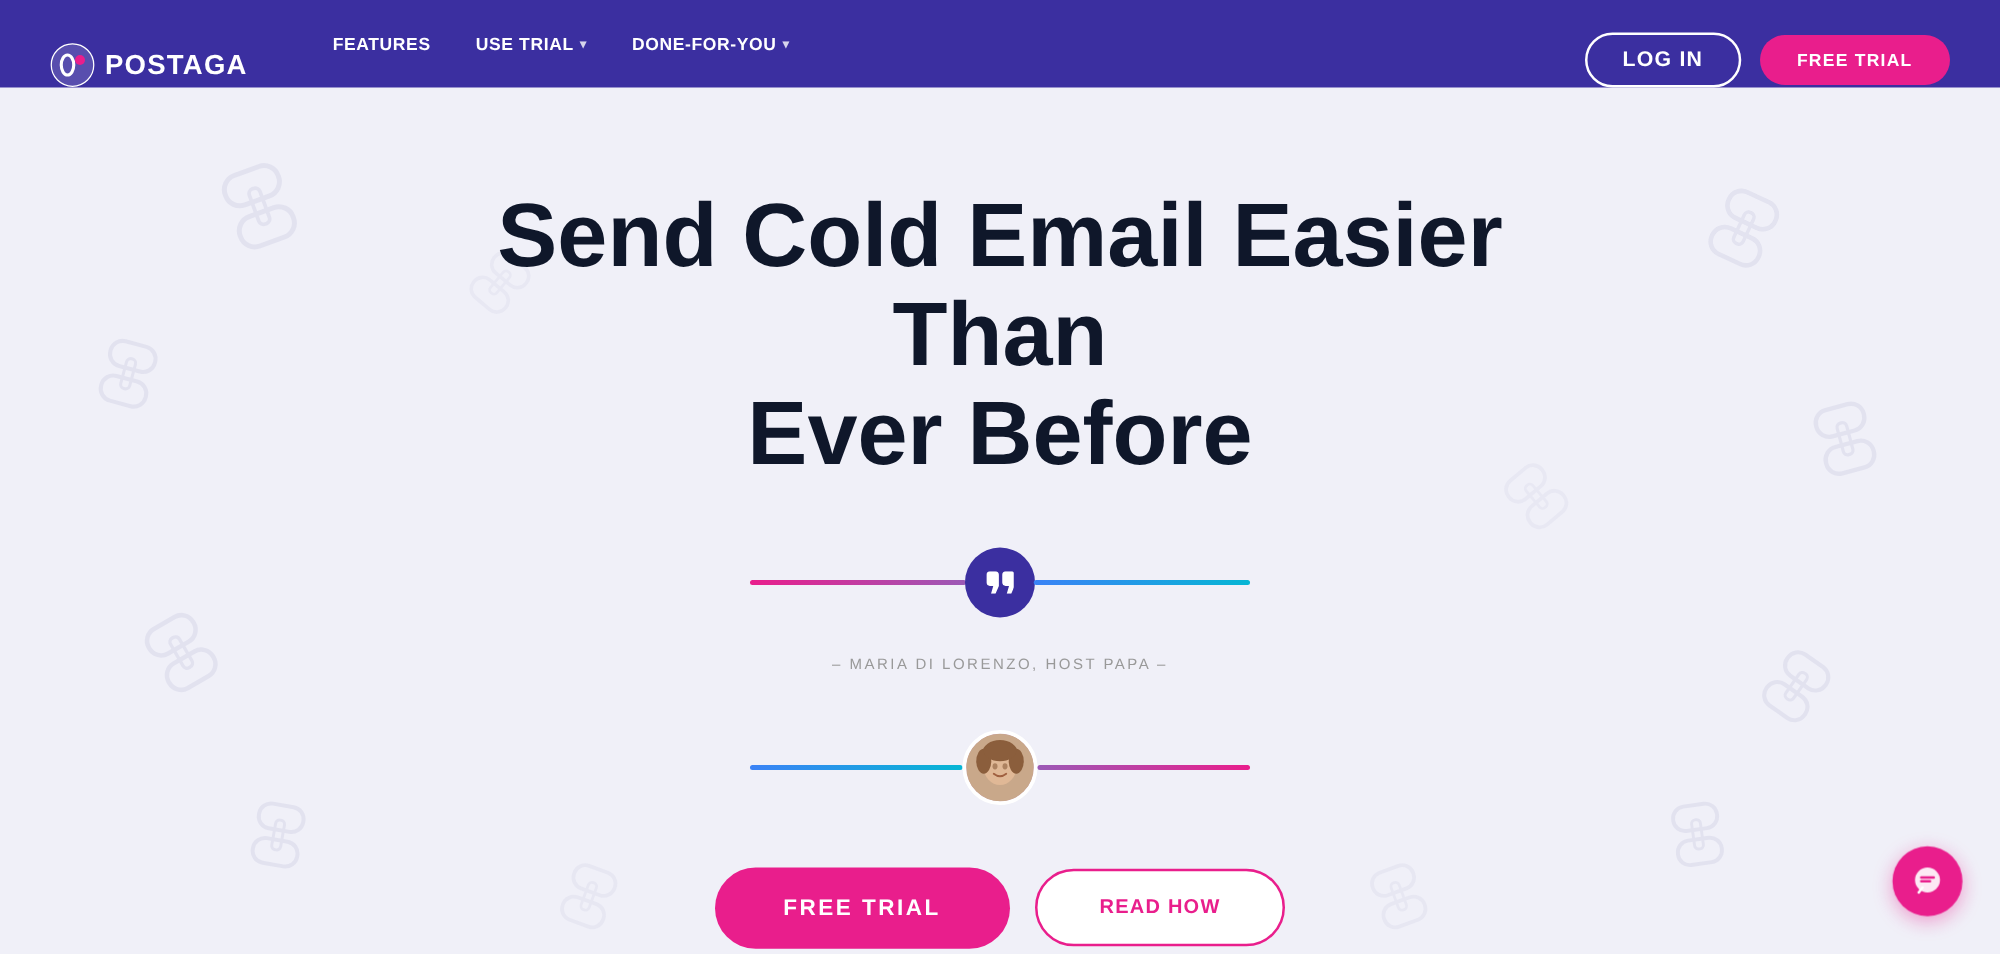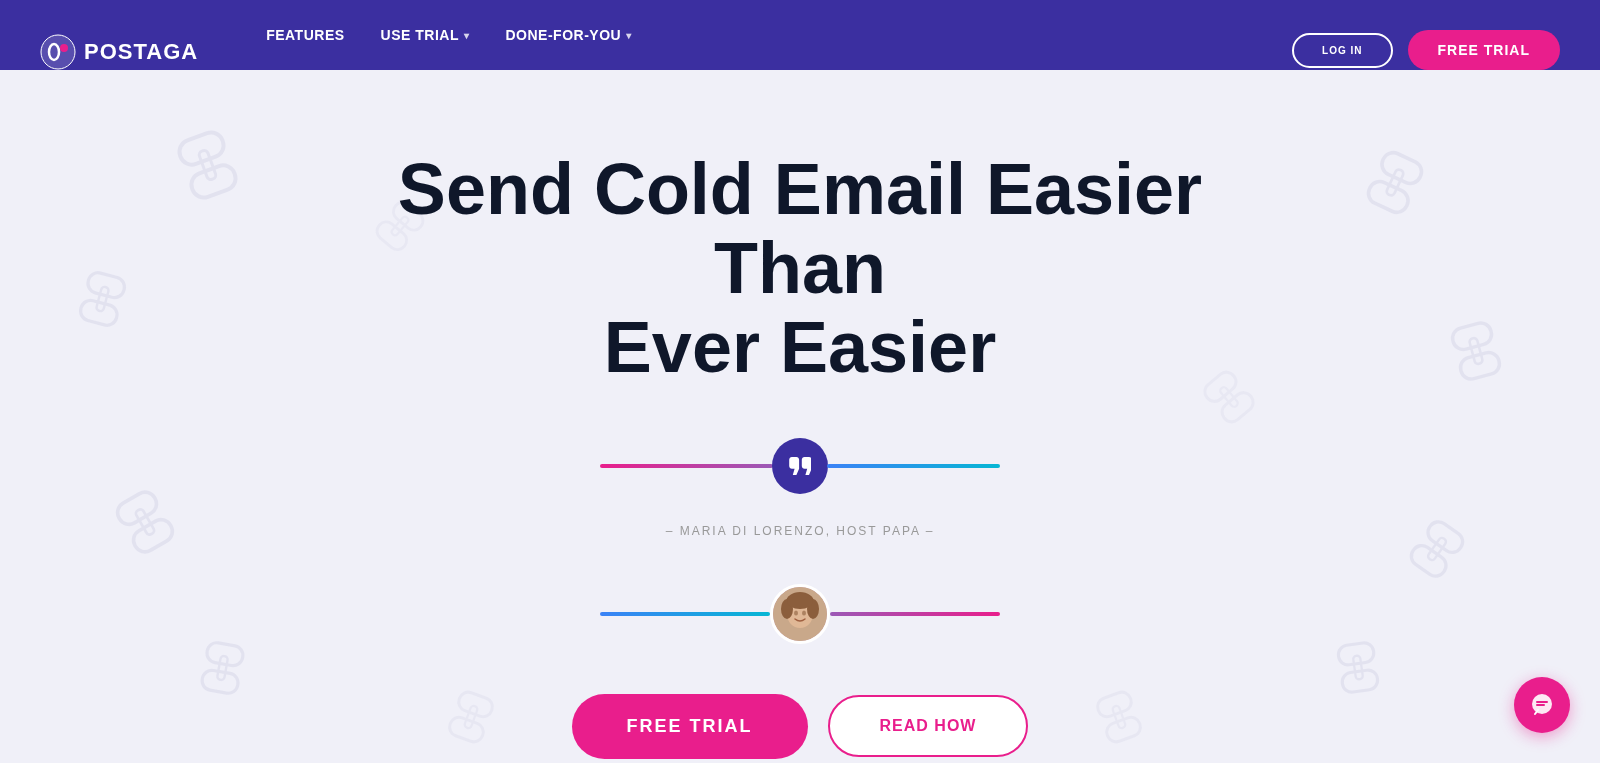--- a/index.html
+++ b/index.html
@@ -61,21 +61,21 @@
       display: flex;
       align-items: center;
       gap: 15px;
     }
     .btn-login {
       color: white;
       border: 2px solid white;
       background: transparent;
       padding: 10px 28px;
       border-radius: 25px;
-      font-size: 10px;
+      font-size: 17px;
       font-weight: 700;
       letter-spacing: 1px;
       cursor: pointer;
     }
     .btn-free-trial-nav {
       background: #e91e8c;
       color: white;
       border: none;
       padding: 12px 30px;
       border-radius: 25px;
@@ -369,21 +369,21 @@
     </svg>
     <svg class="chain" style="top:620px;right:460px;transform:rotate(-20deg);opacity:0.08" width="42" height="54" viewBox="0 0 55 70" fill="none">
       <rect x="5" y="5" width="45" height="25" rx="12" stroke="#8888bb" stroke-width="4" fill="none"></rect>
       <rect x="5" y="40" width="45" height="25" rx="12" stroke="#8888bb" stroke-width="4" fill="none"></rect>
       <rect x="23" y="20" width="9" height="30" rx="4" stroke="#8888bb" stroke-width="3" fill="none"></rect>
     </svg>
   </div>
 
   <h1 class="hero-title">
     <span>Send Cold Email Easier Than</span><br>
-    <span>Ever Easier</span>
+    <span>Ever Before</span>
   </h1>
 
   <div class="quote-divider">
     <div class="divider-line-left"></div>
     <div class="quote-circle">
       <svg width="22" height="18" viewBox="0 0 24 20" fill="white">
         <path d="M3 0C1.3 0 0 1.3 0 3v7c0 1.7 1.3 3 3 3h3l-2 7h4l3-7V3c0-1.7-1.3-3-3-3H3zm14 0c-1.7 0-3 1.3-3 3v7c0 1.7 1.3 3 3 3h3l-2 7h4l3-7V3c0-1.7-1.3-3-3-3h-4z"></path>
       </svg>
     </div>
     <div class="divider-line-right"></div>

